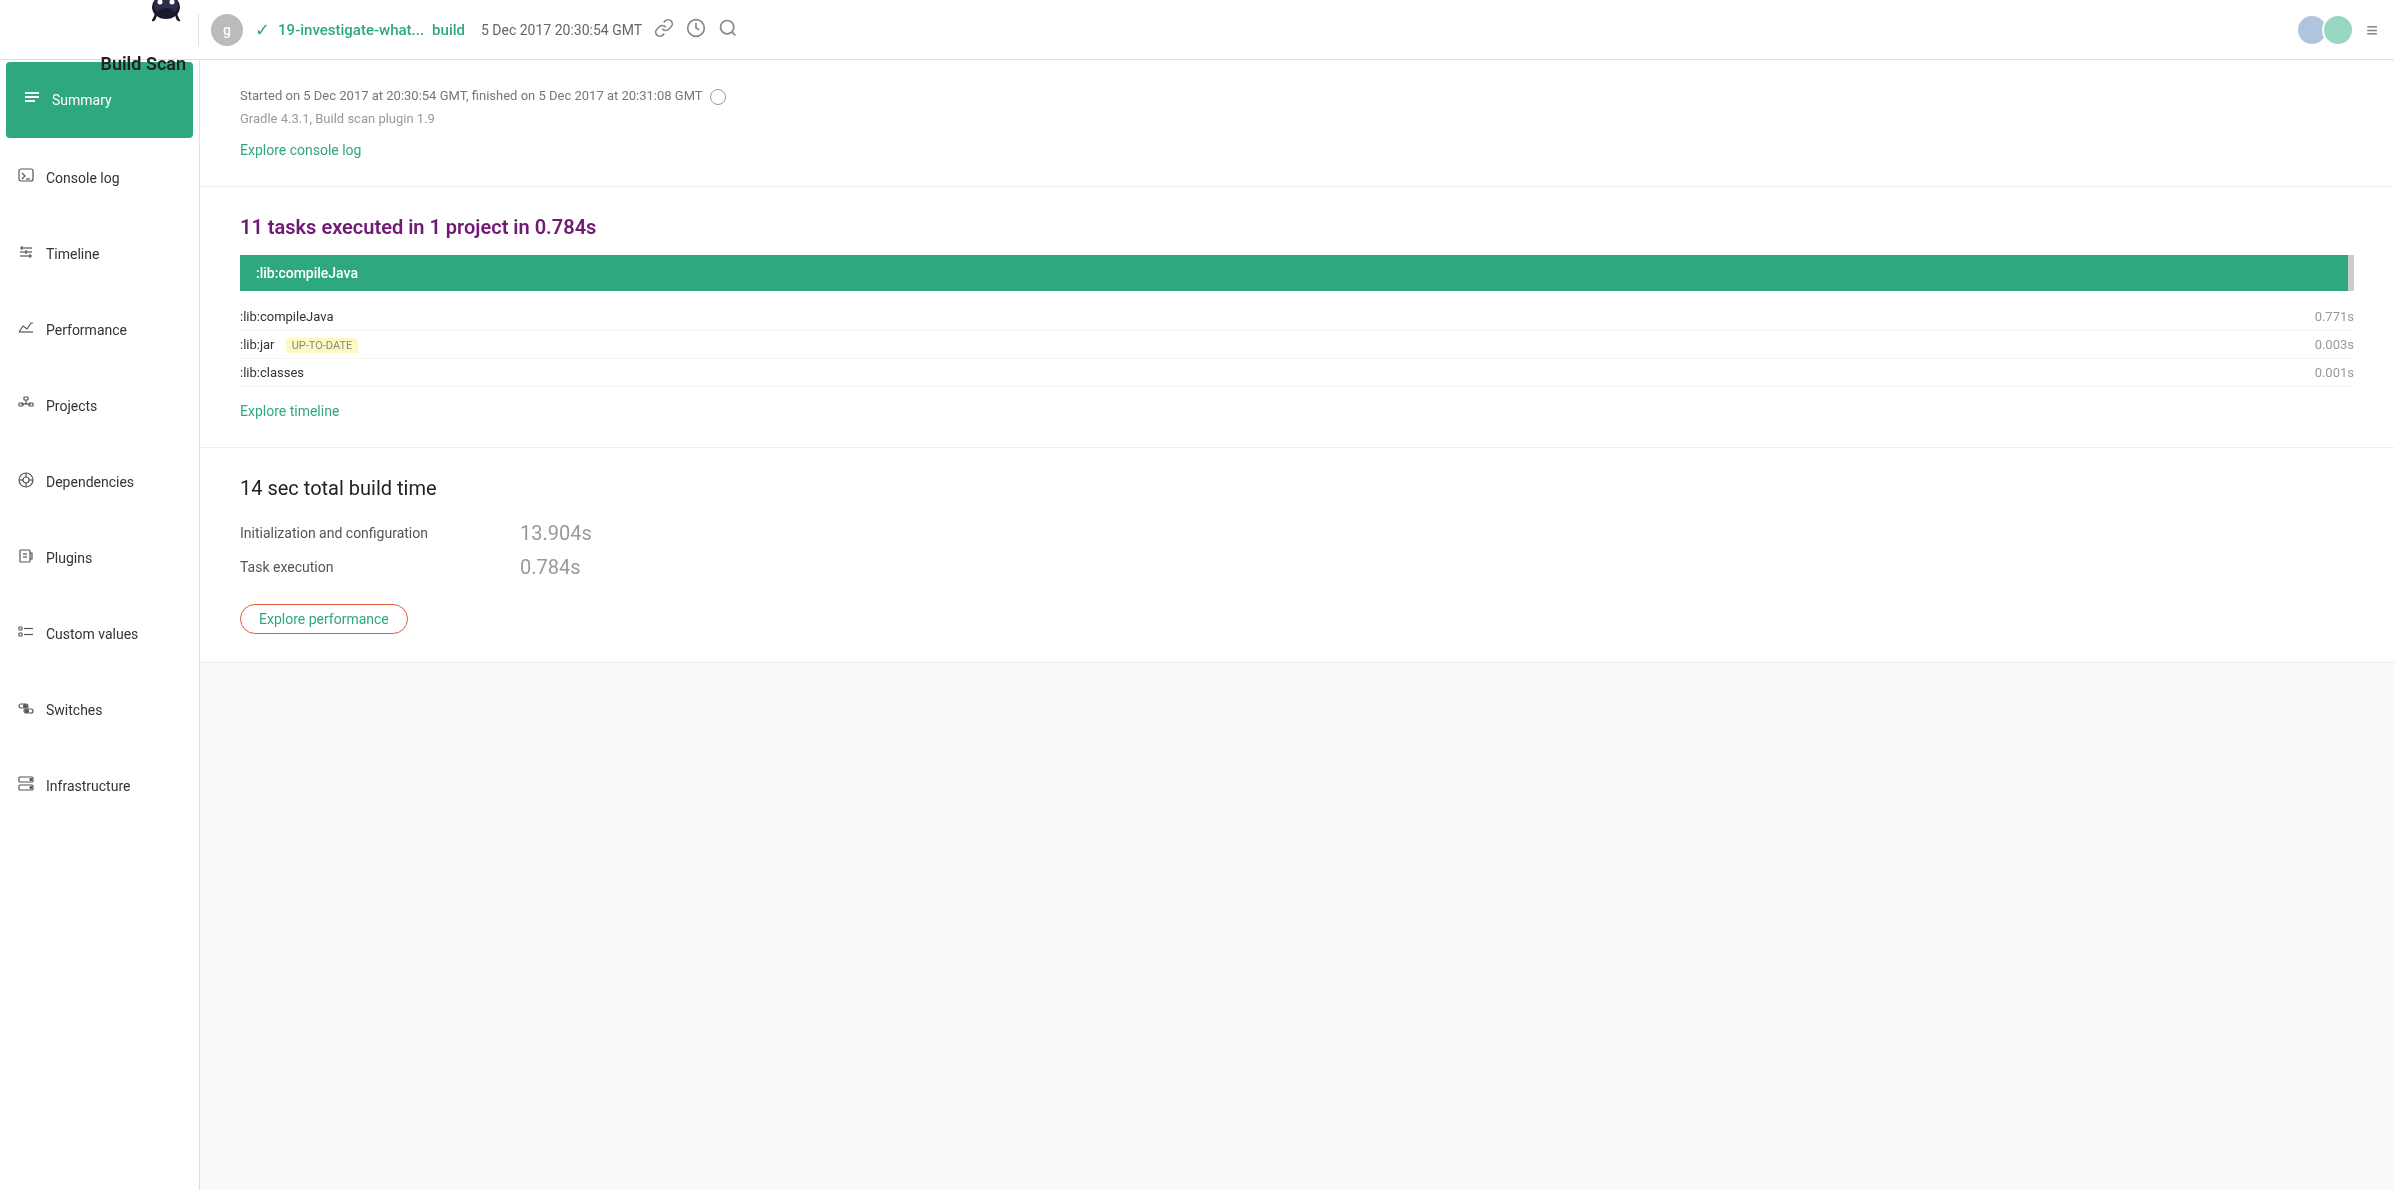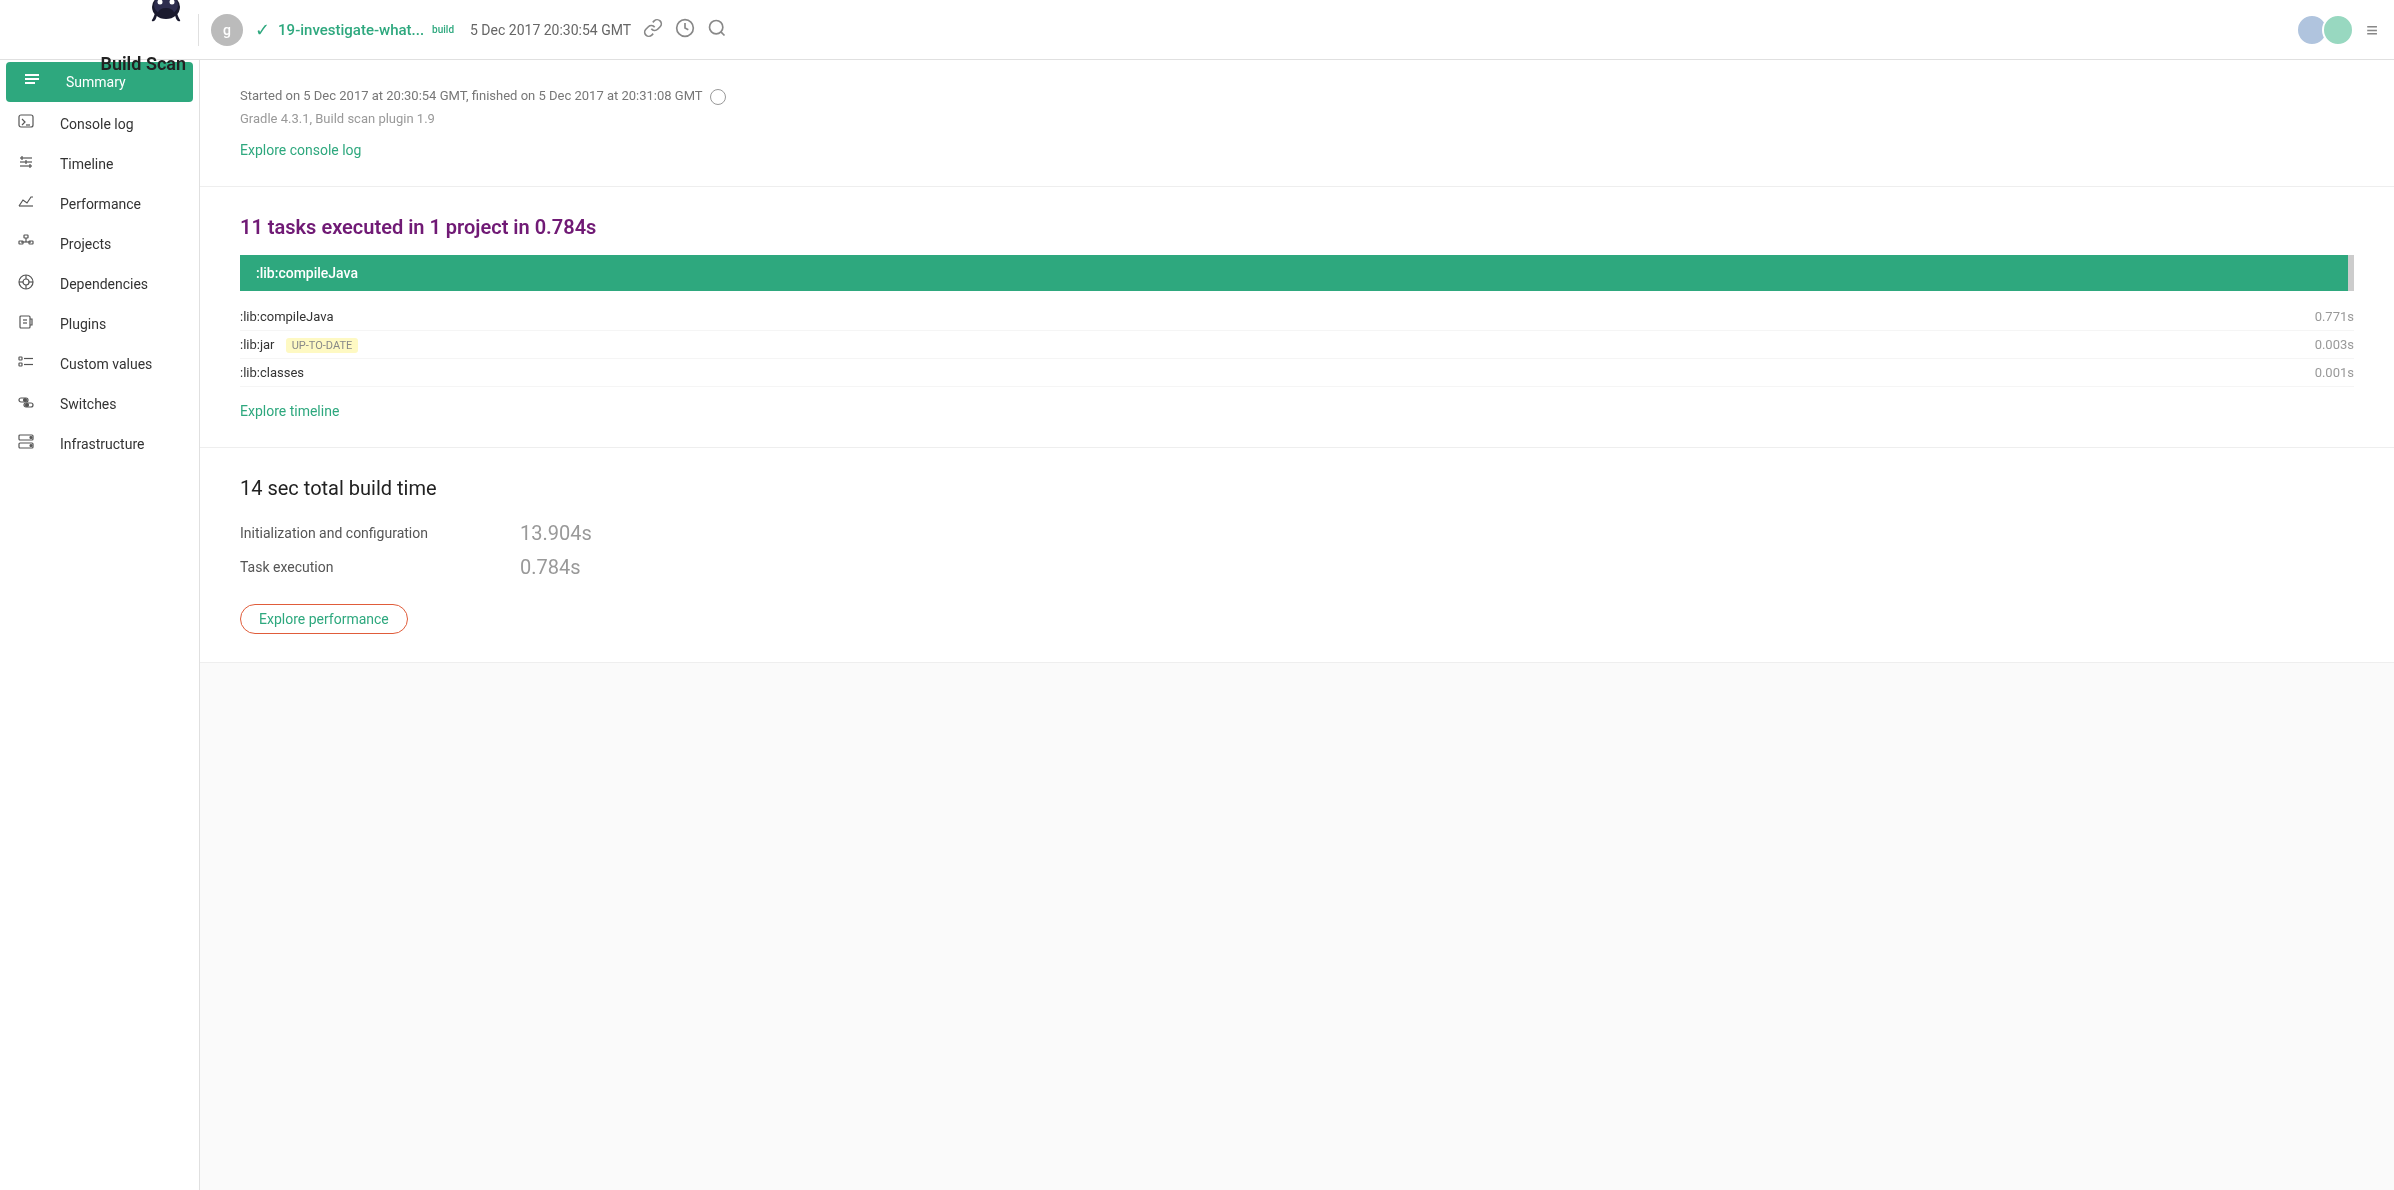--- a/index.html
+++ b/index.html
@@ -13,32 +13,32 @@
     .main { flex: 1; overflow-y: auto; background: #fafafa; }
 
     
     .header-logo { display: flex; align-items: flex-end; gap: 28px; font-size: 18px; font-weight: 600; color: #222; min-width: 170px; flex-direction: column; }
     .logo-elephant { width: 40px; height: 40px; }
     .header-divider { width: 1px; height: 32px; background: #e0e0e0; margin: 0 12px; }
     .header-avatar { width: 32px; height: 32px; border-radius: 50%; background: #bbb; display: flex; align-items: center; justify-content: center; color: #fff; font-size: 14px; font-weight: 500; margin-right: 12px; }
     .header-status { display: flex; align-items: center; gap: 8px; }
     .check-icon { color: #2ea87e; font-size: 18px; }
     .branch-name { color: #2ea87e; font-size: 15px; font-weight: 500; }
-    .build-label { color: #2ea87e; font-size: 10px; font-weight: 500; }
+    .build-label { color: #2ea87e; font-size: 15px; font-weight: 500; }
     .build-time { color: #666; font-size: 14px; margin-left: 8px; }
     .header-icons { display: flex; align-items: center; gap: 12px; margin-left: 12px; }
     .header-icon { color: #888; font-size: 18px; cursor: pointer; }
     .header-right { margin-left: auto; display: flex; align-items: center; gap: 12px; }
     .avatar-circles { display: flex; }
     .avatar-circle { width: 32px; height: 32px; border-radius: 50%; background: #ccc; border: 2px solid #fff; margin-left: -6px; }
     .avatar-circle:first-child { margin-left: 0; }
     .hamburger { color: #888; font-size: 20px; cursor: pointer; }
 
     
-    .sidebar-item { display: flex; align-items: center; gap: 24px; padding: 10px 16px; cursor: pointer; color: #333; font-size: 14px; }
+    .sidebar-item { display: flex; align-items: center; gap: 10px; padding: 28px 16px; cursor: pointer; color: #333; font-size: 14px; }
     .sidebar-item.active { background: #2ea87e; color: #fff; border-radius: 4px; margin: 2px 6px; }
     .sidebar-item.active .sidebar-icon { color: #fff; }
     .sidebar-icon { font-size: 16px; width: 20px; text-align: center; color: #555; flex-shrink: 0; }
 
     
     .main-section { background: #fff; margin: 0; border-bottom: 1px solid #eee; padding: 28px 40px; }
 
     .section-meta { color: #777; font-size: 13px; margin-bottom: 6px; }
     .section-meta-sub { color: #999; font-size: 13px; }
     .explore-link { color: #2ea87e; font-size: 14px; cursor: pointer; margin-top: 16px; display: inline-block; }

